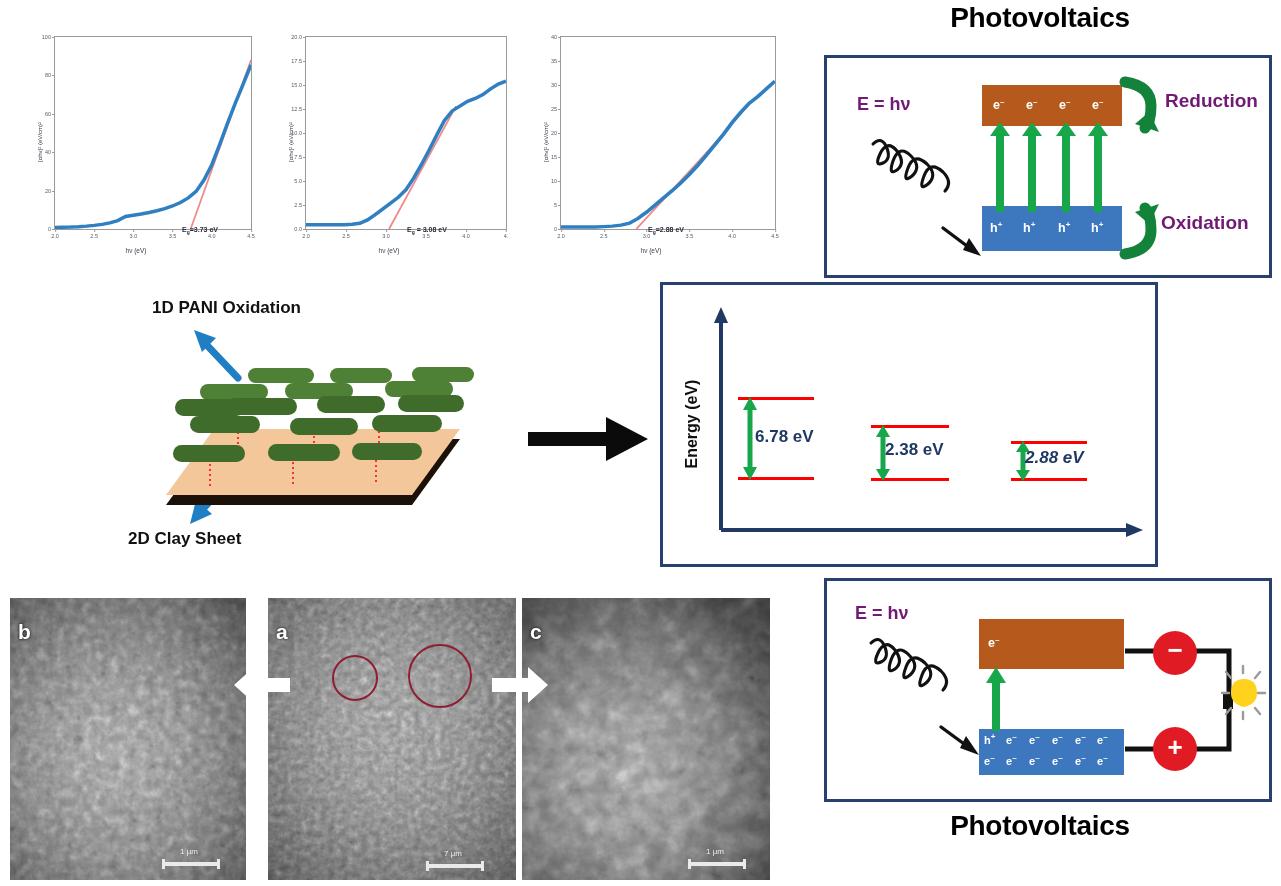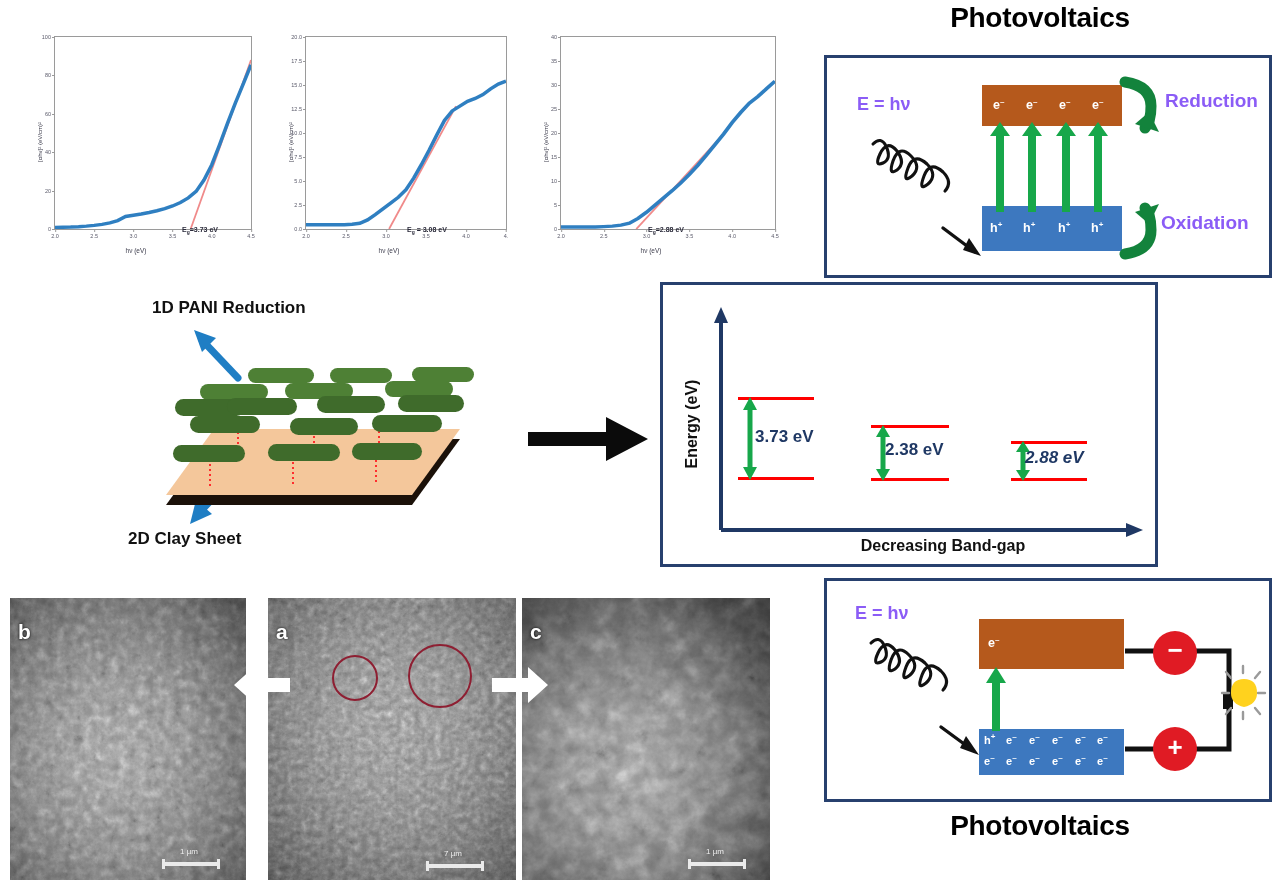--- a/index.html
+++ b/index.html
@@ -31,21 +31,21 @@
   .navybox{border:3px solid #27406e;background:#fff;box-sizing:border-box;}
   .bigtitle{font-weight:bold;font-size:28px;color:#000;text-align:center;
             letter-spacing:-0.3px;}
 
   .band{position:absolute;box-sizing:border-box;}
   .cb{background:#b5591c;}
   .vb{background:#3d78bf;}
   .carrier{position:absolute;color:#fff;font-weight:bold;font-size:12.5px;
            font-family:"Liberation Sans",sans-serif;white-space:nowrap;}
   .carrier sup{font-size:8px;}
-  .redlbl{color:#8b5cf6;font-weight:bold;}
+  .redlbl{color:#701a75;font-weight:bold;}
 
   .schemlbl{font-weight:bold;font-size:17px;color:#111;white-space:nowrap;}
 
   .rod{position:absolute;background:#3f6b2b;border-radius:40px;}
   .rodlite{background:#4e8035;}
   .dots{position:absolute;width:2px;background:
         repeating-linear-gradient(#ff2d2d 0 2px,transparent 2px 5px);}
 
   .eVlab{position:absolute;font-weight:bold;font-size:17px;color:#1f3864;white-space:nowrap;}
   .redlevel{position:absolute;height:3px;background:#ff0000;}
@@ -193,30 +193,29 @@
 <div class="navybox abs" style="left:660px;top:282px;width:498px;height:285px;">
 
   <svg class="abs" style="left:0;top:0;width:498px;height:285px;" viewBox="0 0 498 285">
     <path d="M58 245 L58 30" stroke="#1f3864" stroke-width="4" fill="none"></path>
     <path d="M58 22 L51 38 L65 38 Z" fill="#1f3864"></path>
     <path d="M58 245 L470 245" stroke="#1f3864" stroke-width="4" fill="none"></path>
     <path d="M480 245 L463 238 L463 252 Z" fill="#1f3864"></path>
   </svg>
 
   <div class="abs" style="left:-26px;top:130px;width:110px;text-align:center;font-weight:bold;font-size:16px;color:#111;transform:rotate(-90deg);">Energy (eV)</div>
-  <div class="abs" style="left:130px;top:252px;width:300px;text-align:center;font-weight:bold;font-size:16px;color:#111;">Decreasing Band-gap</div>
 
   <div class="redlevel" style="left:75px;top:112px;width:76px;"></div>
   <div class="redlevel" style="left:75px;top:192px;width:76px;"></div>
   <svg class="abs" style="left:78px;top:112px;width:18px;height:83px;" viewBox="0 0 18 83">
     <path d="M9 6 L9 77" stroke="#17a74a" stroke-width="5"></path>
     <path d="M9 0 L2 13 L16 13 Z" fill="#17a74a"></path>
     <path d="M9 83 L2 70 L16 70 Z" fill="#17a74a"></path>
   </svg>
-  <div class="eVlab" style="left:92px;top:142px;">3.73 eV</div>
+  <div class="eVlab" style="left:92px;top:142px;">6.78 eV</div>
 
   <div class="redlevel" style="left:208px;top:140px;width:78px;"></div>
   <div class="redlevel" style="left:208px;top:193px;width:78px;"></div>
   <svg class="abs" style="left:211px;top:140px;width:18px;height:56px;" viewBox="0 0 18 56">
     <path d="M9 6 L9 50" stroke="#17a74a" stroke-width="5"></path>
     <path d="M9 0 L2 12 L16 12 Z" fill="#17a74a"></path>
     <path d="M9 56 L2 44 L16 44 Z" fill="#17a74a"></path>
   </svg>
   <div class="eVlab" style="left:222px;top:155px;">2.38 eV</div>
 
@@ -290,21 +289,21 @@
       <path d="M7 51 L12 45"></path>
         <path d="M41 51 L36 45"></path>
         <path d="M24 56 L24 49"></path>
     </g>
     <path d="M12 30 q0 -14 13 -14 q13 0 13 14 q0 11 -13 14 q-13 -3 -13 -14 z" fill="#ffd21e"></path>
   </svg>
 </div>
 
 <div class="bigtitle abs" style="left:880px;top:810px;width:320px;">Photovoltaics</div>
 
-<div class="schemlbl abs" style="left:152px;top:298px;">1D PANI Reduction</div>
+<div class="schemlbl abs" style="left:152px;top:298px;">1D PANI Oxidation</div>
 <div class="schemlbl abs" style="left:128px;top:529px;">2D Clay Sheet</div>
 
 <svg class="abs" style="left:186px;top:324px;width:60px;height:60px;" viewBox="0 0 60 60">
   <path d="M52 54 L16 16" stroke="#1f7ec4" stroke-width="7" stroke-linecap="round"></path>
   <path d="M8 6 L30 14 L16 28 Z" fill="#1f7ec4"></path>
 </svg>
 <svg class="abs" style="left:180px;top:468px;width:62px;height:62px;" viewBox="0 0 62 62">
   <path d="M54 8 L20 44" stroke="#1f7ec4" stroke-width="7" stroke-linecap="round"></path>
   <path d="M10 56 L16 32 L32 46 Z" fill="#1f7ec4"></path>
 </svg>

